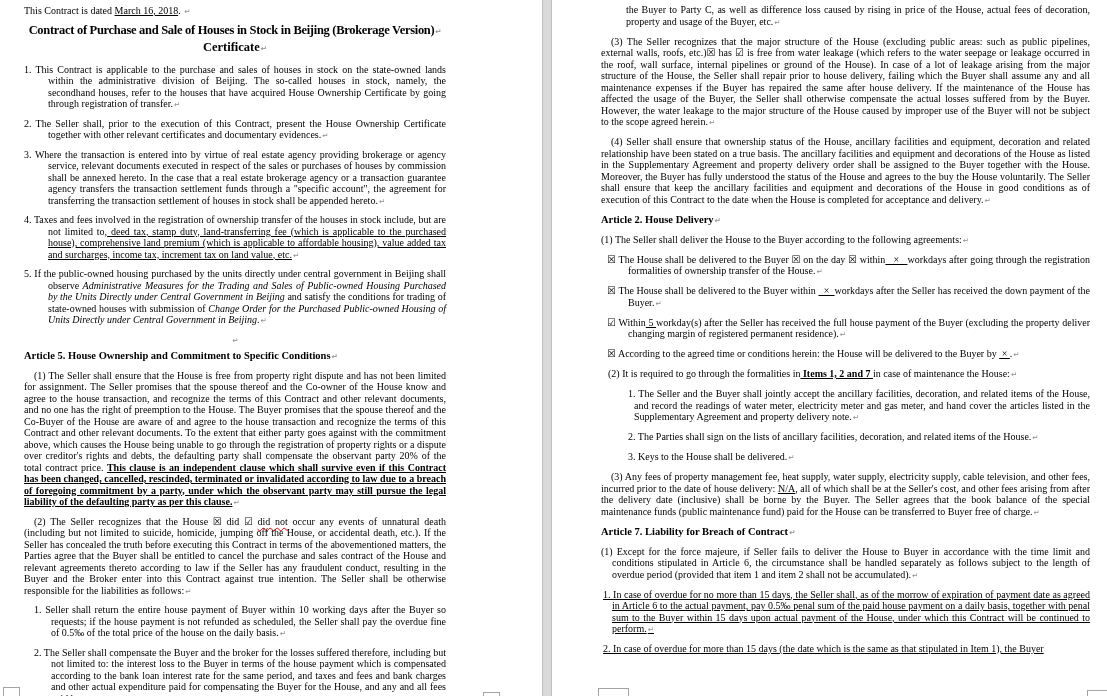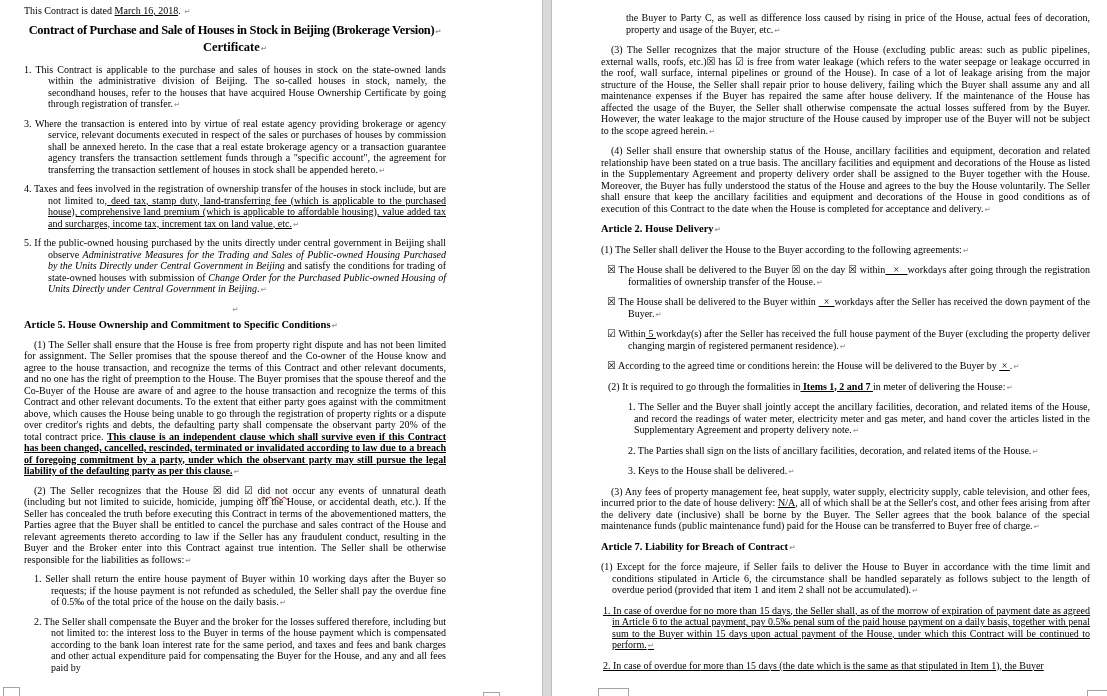--- a/index.html
+++ b/index.html
@@ -4,21 +4,21 @@
 <style>
   html,body{margin:0;padding:0;background:#ffffff;}
   #viewport{position:relative;width:1107px;height:696px;overflow:hidden;background:#ffffff;
     font-family:"Liberation Serif","DejaVu Sans",serif;color:#000;}
   .page{position:absolute;top:0;height:696px;background:#ffffff;box-sizing:border-box;}
   #page1{left:16px;width:488px;padding:5px 58px 4px 8px;}
   #page2{left:552px;width:555px;padding:4px 17px 0 49px;}
   #gap{position:absolute;top:0;left:542px;width:10px;height:696px;background:#d9d9d9;
     border-left:1px solid #bfbfbf;border-right:1px solid #bfbfbf;box-sizing:border-box;}
   .blk{font-size:10px;line-height:11.5px;text-align:justify;margin:0 0 7px 0;}
-  #page2 .blk{margin-bottom:7.5px;margin-top:8px;}
+  #page2 .blk{margin-bottom:7.5px;}
   .center{text-align:center;}
   .title{font-size:12.5px;font-weight:bold;letter-spacing:-0.3px;white-space:nowrap;margin:3px 0 5px 0;}
   .subtitle{font-size:12.5px;font-weight:bold;margin:0 0 9px 0;}
   .h3{font-weight:bold;font-size:10.5px;}
   .spacer{min-height:11px;margin:2px 0 4px 0;}
   .pi{text-indent:10px;}
   .li1{padding-left:24px;text-indent:-24px;}
   .li2{margin-left:10px;padding-left:17px;text-indent:-17px;}
   .cont{margin-left:25px;}
   .cb{margin-left:6px;padding-left:21px;text-indent:-21px;}
@@ -40,20 +40,21 @@
 </style>
 </head>
 <body>
 
 <div id="viewport">
   <div id="page1" class="page">
       <div class="blk"><span>This Contract is dated </span><span class="u">March 16, 2018</span><span>. </span><span class="pm">↵</span></div>
       <div class="blk center title"><span>Contract of Purchase and Sale of Houses in Stock in Beijing (Brokerage Version)</span><span class="pm">↵</span></div>
       <div class="blk center subtitle"><span>Certificate</span><span class="pm">↵</span></div>
       <div class="blk li1"><span>1. This Contract is applicable to the purchase and sales of houses in stock on the state-owned lands within the administrative division of Beijing. The so-called houses in stock, namely, the secondhand houses, refer to the houses that have acquired House Ownership Certificate by going through registration of transfer.</span><span class="pm">↵</span></div>
+      <div class="blk li1"><span>2. The Seller shall, prior to the execution of this Contract, present the House Ownership Certificate together with other relevant certificates and documentary evidences.</span><span class="pm">↵</span></div>
       <div class="blk li1"><span>3. Where the transaction is entered into by virtue of real estate agency providing brokerage or agency service, relevant documents executed in respect of the sales or purchases of houses by commission shall be annexed hereto. In the case that a real estate brokerage agency or a transaction guarantee agency transfers the transaction settlement funds through a "specific account", the agreement for transferring the transaction settlement of houses in stock shall be appended hereto.</span><span class="pm">↵</span></div>
       <div class="blk li1"><span>4. Taxes and fees involved in the registration of ownership transfer of the houses in stock include, but are not limited to,</span><span class="u"> deed tax, stamp duty, land-transferring fee (which is applicable to the purchased house), comprehensive land premium (which is applicable to affordable housing), value added tax and surcharges, income tax, increment tax on land value, etc.</span><span class="pm">↵</span></div>
       <div class="blk li1"><span>5. If the public-owned housing purchased by the units directly under central government in Beijing shall observe </span><span class="i">Administrative Measures for the Trading and Sales of Public-owned Housing Purchased by the Units Directly under Central Government in Beijing</span><span> and satisfy the conditions for trading of state-owned houses with submission of </span><span class="i">Change Order for the Purchased Public-owned Housing of Units Directly under Central Government in Beijing</span><span>.</span><span class="pm">↵</span></div>
       <div class="blk center spacer"><span></span><span class="pm">↵</span></div>
       <div class="blk h3"><span>Article 5. House Ownership and Commitment to Specific Conditions</span><span class="pm">↵</span></div>
       <div class="blk pi"><span>(1) The Seller shall ensure that the House is free from property right dispute and has not been limited for assignment. The Seller promises that the spouse thereof and the Co-owner of the House know and agree to the house transaction, and recognize the terms of this Contract and other relevant documents, and no one has the right of preemption to the House. The Buyer promises that the spouse thereof and the Co-Buyer of the House are aware of and agree to the house transaction and recognize the terms of this Contract and other relevant documents. To the extent that either party goes against with the commitment above, which causes the House being unable to go through the registration of property rights or a dispute over creditor's rights and debts, the defaulting party shall compensate the observant party 20% of the total contract price. </span><span class="bu">This clause is an independent clause which shall survive even if this Contract has been changed, cancelled, rescinded, terminated or invalidated according to law due to a breach of foregoing commitment by a party, under which the observant party may still pursue the legal liability of the defaulting party as per this clause.</span><span class="pm">↵</span></div>
       <div class="blk pi"><span>(2) The Seller recognizes that the House ☒ did ☑ </span><span class="sq">did not</span><span> occur any events of unnatural death (including but not limited to suicide, homicide, jumping off the House, or accidental death, etc.). If the Seller has concealed the truth before executing this Contract in terms of the abovementioned matters, the Parties agree that the Buyer shall be entitled to cancel the purchase and sales contract of the House and relevant agreements thereto according to law if the Seller has any fraudulent conduct, resulting in the Buyer and the Broker enter into this Contract against true intention. The Seller shall be otherwise responsible for the liabilities as follows:</span><span class="pm">↵</span></div>
       <div class="blk li2"><span>1. Seller shall return the entire house payment of Buyer within 10 working days after the Buyer so requests; if the house payment is not refunded as scheduled, the Seller shall pay the overdue fine of 0.5‰ of the total price of the house on the daily basis.</span><span class="pm">↵</span></div>
       <div class="blk li2"><span>2. The Seller shall compensate the Buyer and the broker for the losses suffered therefore, including but not limited to: the interest loss to the Buyer in terms of the house payment which is compensated according to the bank loan interest rate for the same period, and taxes and fees and bank charges and other actual expenditure paid for compensating the Buyer for the House, and any and all fees paid by</span></div>
     </div>
@@ -61,21 +62,21 @@
   <div id="page2" class="page">
       <div class="blk cont"><span>the Buyer to Party C, as well as difference loss caused by rising in price of the House, actual fees of decoration, property and usage of the Buyer, etc.</span><span class="pm">↵</span></div>
       <div class="blk pi"><span>(3) The Seller recognizes that the major structure of the House (excluding public areas: such as public pipelines, external walls, roofs, etc.)☒ has ☑ is free from water leakage (which refers to the water seepage or leakage occurred in the roof, wall surface, internal pipelines or ground of the House). In case of a lot of leakage arising from the major structure of the House, the Seller shall repair prior to house delivery, failing which the Buyer shall assume any and all maintenance expenses if the Buyer has repaired the same after house delivery. If the maintenance of the House has affected the usage of the Buyer, the Seller shall otherwise compensate the actual losses suffered from by the Buyer. However, the water leakage to the major structure of the House caused by improper use of the Buyer will not be subject to the scope agreed herein.</span><span class="pm">↵</span></div>
       <div class="blk pi"><span>(4) Seller shall ensure that ownership status of the House, ancillary facilities and equipment, decoration and related relationship have been stated on a true basis. The ancillary facilities and equipment and decorations of the House as listed in the Supplementary Agreement and property delivery order shall be assigned to the Buyer together with the House. Moreover, the Buyer has fully understood the status of the House and agrees to the buy the House voluntarily. The Seller shall ensure that keep the ancillary facilities and equipment and decorations of the House in good conditions as of execution of this Contract to the date when the House is completed for acceptance and delivery.</span><span class="pm">↵</span></div>
       <div class="blk h3"><span>Article 2. House Delivery</span><span class="pm">↵</span></div>
       <div class="blk"><span>(1) The Seller shall deliver the House to the Buyer according to the following agreements:</span><span class="pm">↵</span></div>
       <div class="blk cb"><span>☒ The House shall be delivered to the Buyer ☒ on the day ☒ within</span><span class="u">&nbsp;&nbsp;&nbsp;×&nbsp;&nbsp;&nbsp;</span><span>workdays after going through the registration formalities of ownership transfer of the House.</span><span class="pm">↵</span></div>
       <div class="blk cb"><span>☒ The House shall be delivered to the Buyer within </span><span class="u">&nbsp;&nbsp;×&nbsp;&nbsp;</span><span>workdays after the Seller has received the down payment of the Buyer.</span><span class="pm">↵</span></div>
       <div class="blk cb"><span>☑ Within</span><span class="u"> 5 </span><span>workday(s) after the Seller has received the full house payment of the Buyer (excluding the property deliver changing margin of registered permanent residence).</span><span class="pm">↵</span></div>
       <div class="blk cb"><span>☒ According to the agreed time or conditions herein: the House will be delivered to the Buyer by </span><span class="u">&nbsp;×&nbsp;</span><span>.</span><span class="pm">↵</span></div>
-      <div class="blk p7"><span>(2) It is required to go through the formalities in</span><span class="bu"> Items 1, 2 and 7 </span><span>in meter of delivering the House:</span><span class="pm">↵</span></div>
+      <div class="blk p7"><span>(2) It is required to go through the formalities in</span><span class="bu"> Items 1, 2 and 7 </span><span>in case of maintenance the House:</span><span class="pm">↵</span></div>
       <div class="blk lir"><span>1. The Seller and the Buyer shall jointly accept the ancillary facilities, decoration, and related items of the House, and record the readings of water meter, electricity meter and gas meter, and hand cover the articles listed in the Supplementary Agreement and property delivery note.</span><span class="pm">↵</span></div>
       <div class="blk lir"><span>2. The Parties shall sign on the lists of ancillary facilities, decoration, and related items of the House.</span><span class="pm">↵</span></div>
       <div class="blk lir"><span>3. Keys to the House shall be delivered.</span><span class="pm">↵</span></div>
       <div class="blk pi"><span>(3) Any fees of property management fee, heat supply, water supply, electricity supply, cable television, and other fees, incurred prior to the date of house delivery: </span><span class="u">N/A</span><span>, all of which shall be at the Seller's cost, and other fees arising from after the delivery date (inclusive) shall be borne by the Buyer. The Seller agrees that the book balance of the special maintenance funds (public maintenance fund) paid for the House can be transferred to Buyer free of charge.</span><span class="pm">↵</span></div>
       <div class="blk h3"><span>Article 7. Liability for Breach of Contract</span><span class="pm">↵</span></div>
       <div class="blk hang"><span>(1) Except for the force majeure, if Seller fails to deliver the House to Buyer in accordance with the time limit and conditions stipulated in Article 6, the circumstance shall be handled separately as follows subject to the length of overdue period (provided that item 1 and item 2 shall not be accumulated).</span><span class="pm">↵</span></div>
       <div class="blk li7"><span>1. In case of overdue for</span><span class="u"> no more than 15 days</span><span>, the Seller shall, as of the morrow of expiration of payment date as agreed in Article 6 to the actual payment, pay </span><span class="u">0.5‰ </span><span>penal sum of the paid house payment on a daily basis, together with penal sum to the Buyer within</span><span class="u"> 15 </span><span>days upon actual payment of the House, under which this Contract will be continued to perform.</span><span class="pm">↵</span></div>
       <div class="blk li7"><span>2. In case of overdue for</span><span class="u"> more than 15 days </span><span>(the date which is the same as that stipulated in Item 1), the Buyer</span></div>
     </div>
   <div id="cm1" class="cmark"></div>

